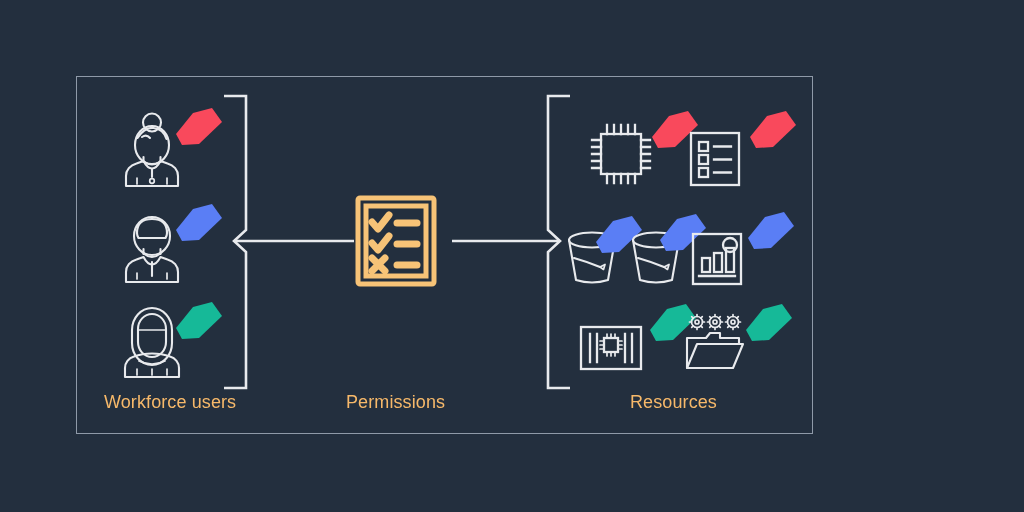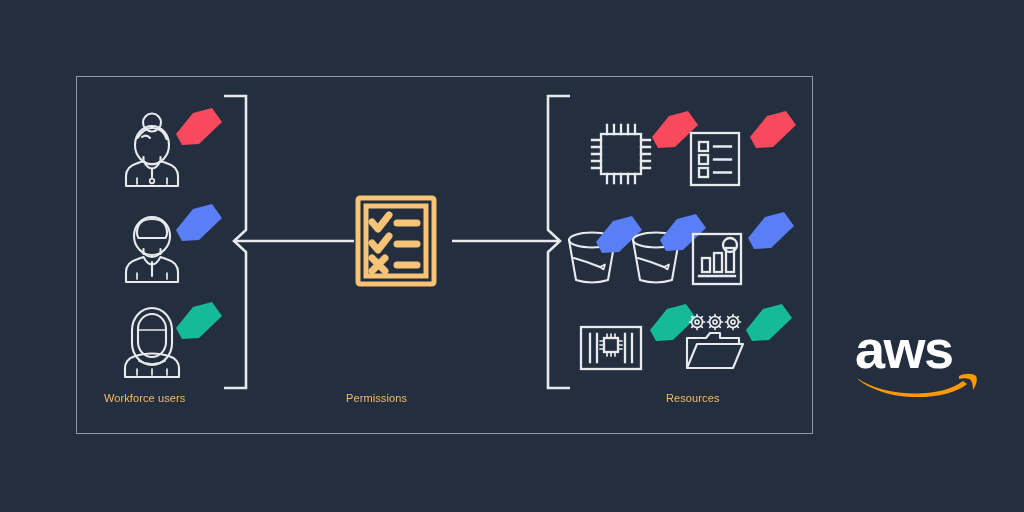--- a/index.html
+++ b/index.html
@@ -98,21 +98,21 @@
     stroke: #f7c377;
     stroke-width: 7;
     stroke-linecap: round;
     stroke-linejoin: round;
   }
 
   
   .section-label {
     position: absolute;
     color: #f7b96a;
-    font-size: 11px;
+    font-size: 18px;
     font-family: "Liberation Sans", sans-serif;
     white-space: nowrap;
     letter-spacing: 0.1px;
   }
 
   
   #aws-logo {
     position: absolute;
     left: 855px;
     top: 322px;
@@ -294,23 +294,16 @@
     <path class="ln-thin" d="M49 2.5 V4.5 M49 15.5 V17.5 M41.5 10 H43.5 M54.5 10 H56.5
                              M43.7 4.7 L45.1 6.1 M52.9 13.9 L54.3 15.3
                              M54.3 4.7 L52.9 6.1 M45.1 13.9 L43.7 15.3"></path>
     <path class="ln" d="M3 56 V26 H22 L26 21 H36 V26 H55 V31"></path>
     <path class="ln" d="M3 56 L13 32 H59 L49 56 Z"></path>
   </svg>
   <svg class="tag" style="left:742px; top:300px;" width="54" height="48" viewBox="0 0 54 48">
     <polygon points="4,30 21,9 40,4 50,18 27,40 10,41" fill="#16b998"></polygon>
   </svg>
 
-  <div class="section-label" style="left:630px; top:392px;margin-left:36px;">Resources</div>
-
-  <div id="aws-logo">
-    <div id="aws-wordmark">aws</div>
-    <svg style="position:absolute; left:0px; top:48px;" width="125" height="28" viewBox="0 0 125 28">
-      <path d="M2 8 C26 26 84 30 108 11 L112 14 C96 28 52 32 22 20 C12 16 5 12 2 8 Z" fill="#ff9900"></path>
-      <path d="M104 6 C110 3 118 3 121 6 C123 9 121 16 118 20 C118 15 117 10 114 9 C111 8 107 8 104 9 Z" fill="#ff9900"></path>
-    </svg>
-  </div>
+  <div class="section-label" style="left:630px; top:392px;">Resources</div>
+
 
 </div>
 
 </body></html>

